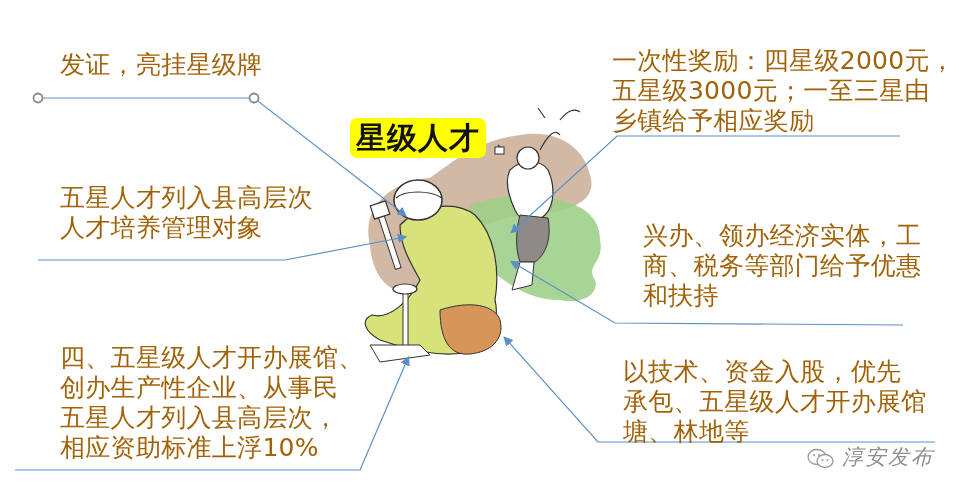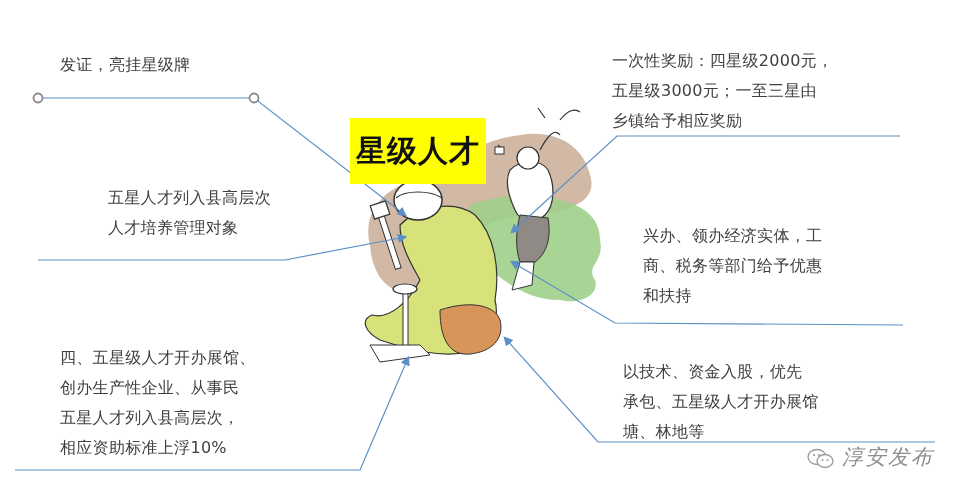--- a/index.html
+++ b/index.html
@@ -1,21 +1,21 @@
 <!DOCTYPE html>
 <html><head>
 <meta charset="utf-8">
 <style>
   html, body { margin:0; padding:0; background:#ffffff; }
   body { width:959px; height:499px; position:relative; overflow:hidden;
          font-family:"DejaVu Sans", "Liberation Sans", sans-serif; color:#111; }
-  .txt { position:absolute; font-size:16px; line-height:30px; color:#404040; white-space:pre; letter-spacing:0.3px; }
+  .txt { position:absolute; font-size:25px; line-height:30px; color:#a16207; white-space:pre; letter-spacing:0.3px; }
   #lines { position:absolute; left:0; top:0; width:959px; height:499px; }
-  .title-box { position:absolute; left:350px; top:118px; width:136px; height:66px; background:#ffff00;
-               display:flex; align-items:center; justify-content:center; }
+  .title-box { position:absolute; left:350px; top:118px; width:136px; height:40px; background:#ffff00;
+               display:flex; align-items:center; justify-content:center;border-radius:7px; }
   .title-box span { font-size:30px; font-weight:bold; color:#111; letter-spacing:1px; }
   .watermark { position:absolute; left:806px; top:443px; display:flex; align-items:flex-end; gap:6px; color:#9a9a9a; }
   .watermark .wm-text { font-size:21px; font-style:italic; letter-spacing:2px; color:#8e8e8e; }
 </style>
 </head>
 <body>
 
 <svg id="lines" viewBox="0 0 959 499">
   <defs>
     <marker id="arr" markerWidth="8" markerHeight="8" refX="6" refY="4" orient="auto">
@@ -68,21 +68,21 @@
 </svg>
 
 <div class="title-box">
   <span>星级人才</span>
 </div>
 
 <div class="txt" style="left:60px; top:50px;">发证，亮挂星级牌</div>
 <div class="txt" style="left:612px; top:46px;">一次性奖励：四星级2000元，
 五星级3000元；一至三星由
 乡镇给予相应奖励</div>
-<div class="txt" style="left:60px; top:183px;margin-left:48px;">五星人才列入县高层次
+<div class="txt" style="left:60px; top:183px;">五星人才列入县高层次
 人才培养管理对象</div>
 <div class="txt" style="left:643px; top:221px;">兴办、领办经济实体，工
 商、税务等部门给予优惠
 和扶持</div>
 <div class="txt" style="left:60px; top:343px;">四、五星级人才开办展馆、
 创办生产性企业、从事民
 五星人才列入县高层次，
 相应资助标准上浮10%</div>
 <div class="txt" style="left:623px; top:357px;">以技术、资金入股，优先
 承包、五星级人才开办展馆

